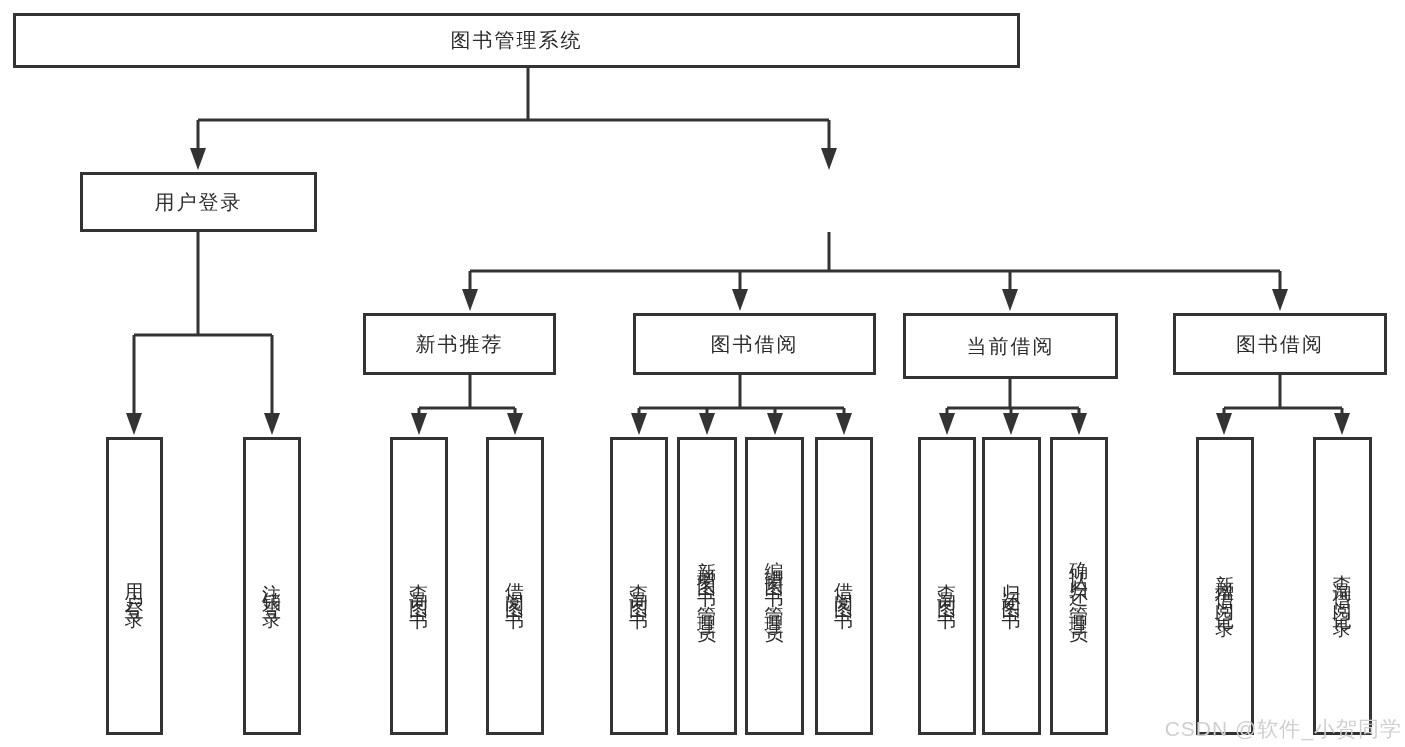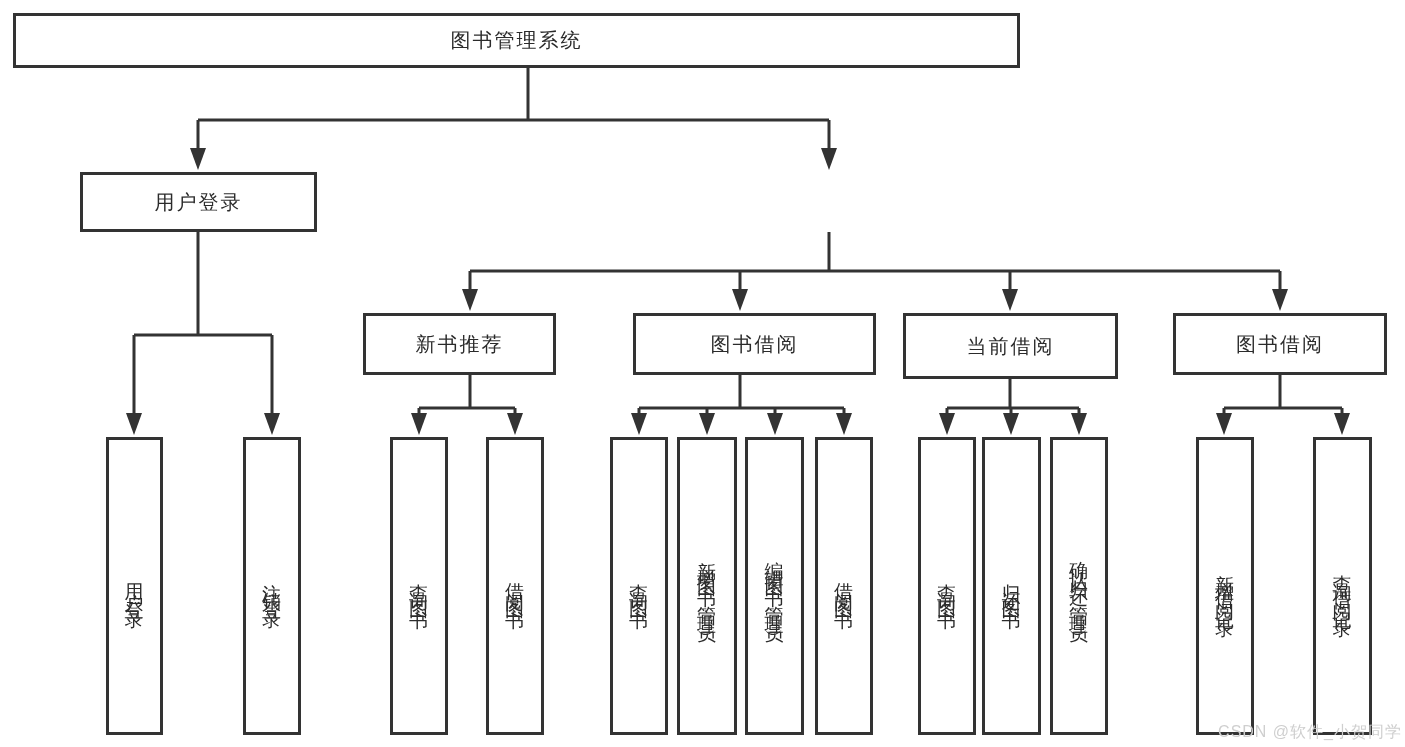--- a/index.html
+++ b/index.html
@@ -40,21 +40,21 @@
     writing-mode:vertical-rl;
     text-orientation:mixed;
     font-size:19px;
     letter-spacing:9px;
     line-height:1;
   }
   #watermark{
     position:absolute;
     right:3px;
     bottom:4px;
-    font-size:16px;
+    font-size:21px;
     letter-spacing:1px;
     color:var(--wm);
     z-index:3;
     white-space:nowrap;
   }
 </style>
 </head>
 <body>
 
 <div id="stage">

